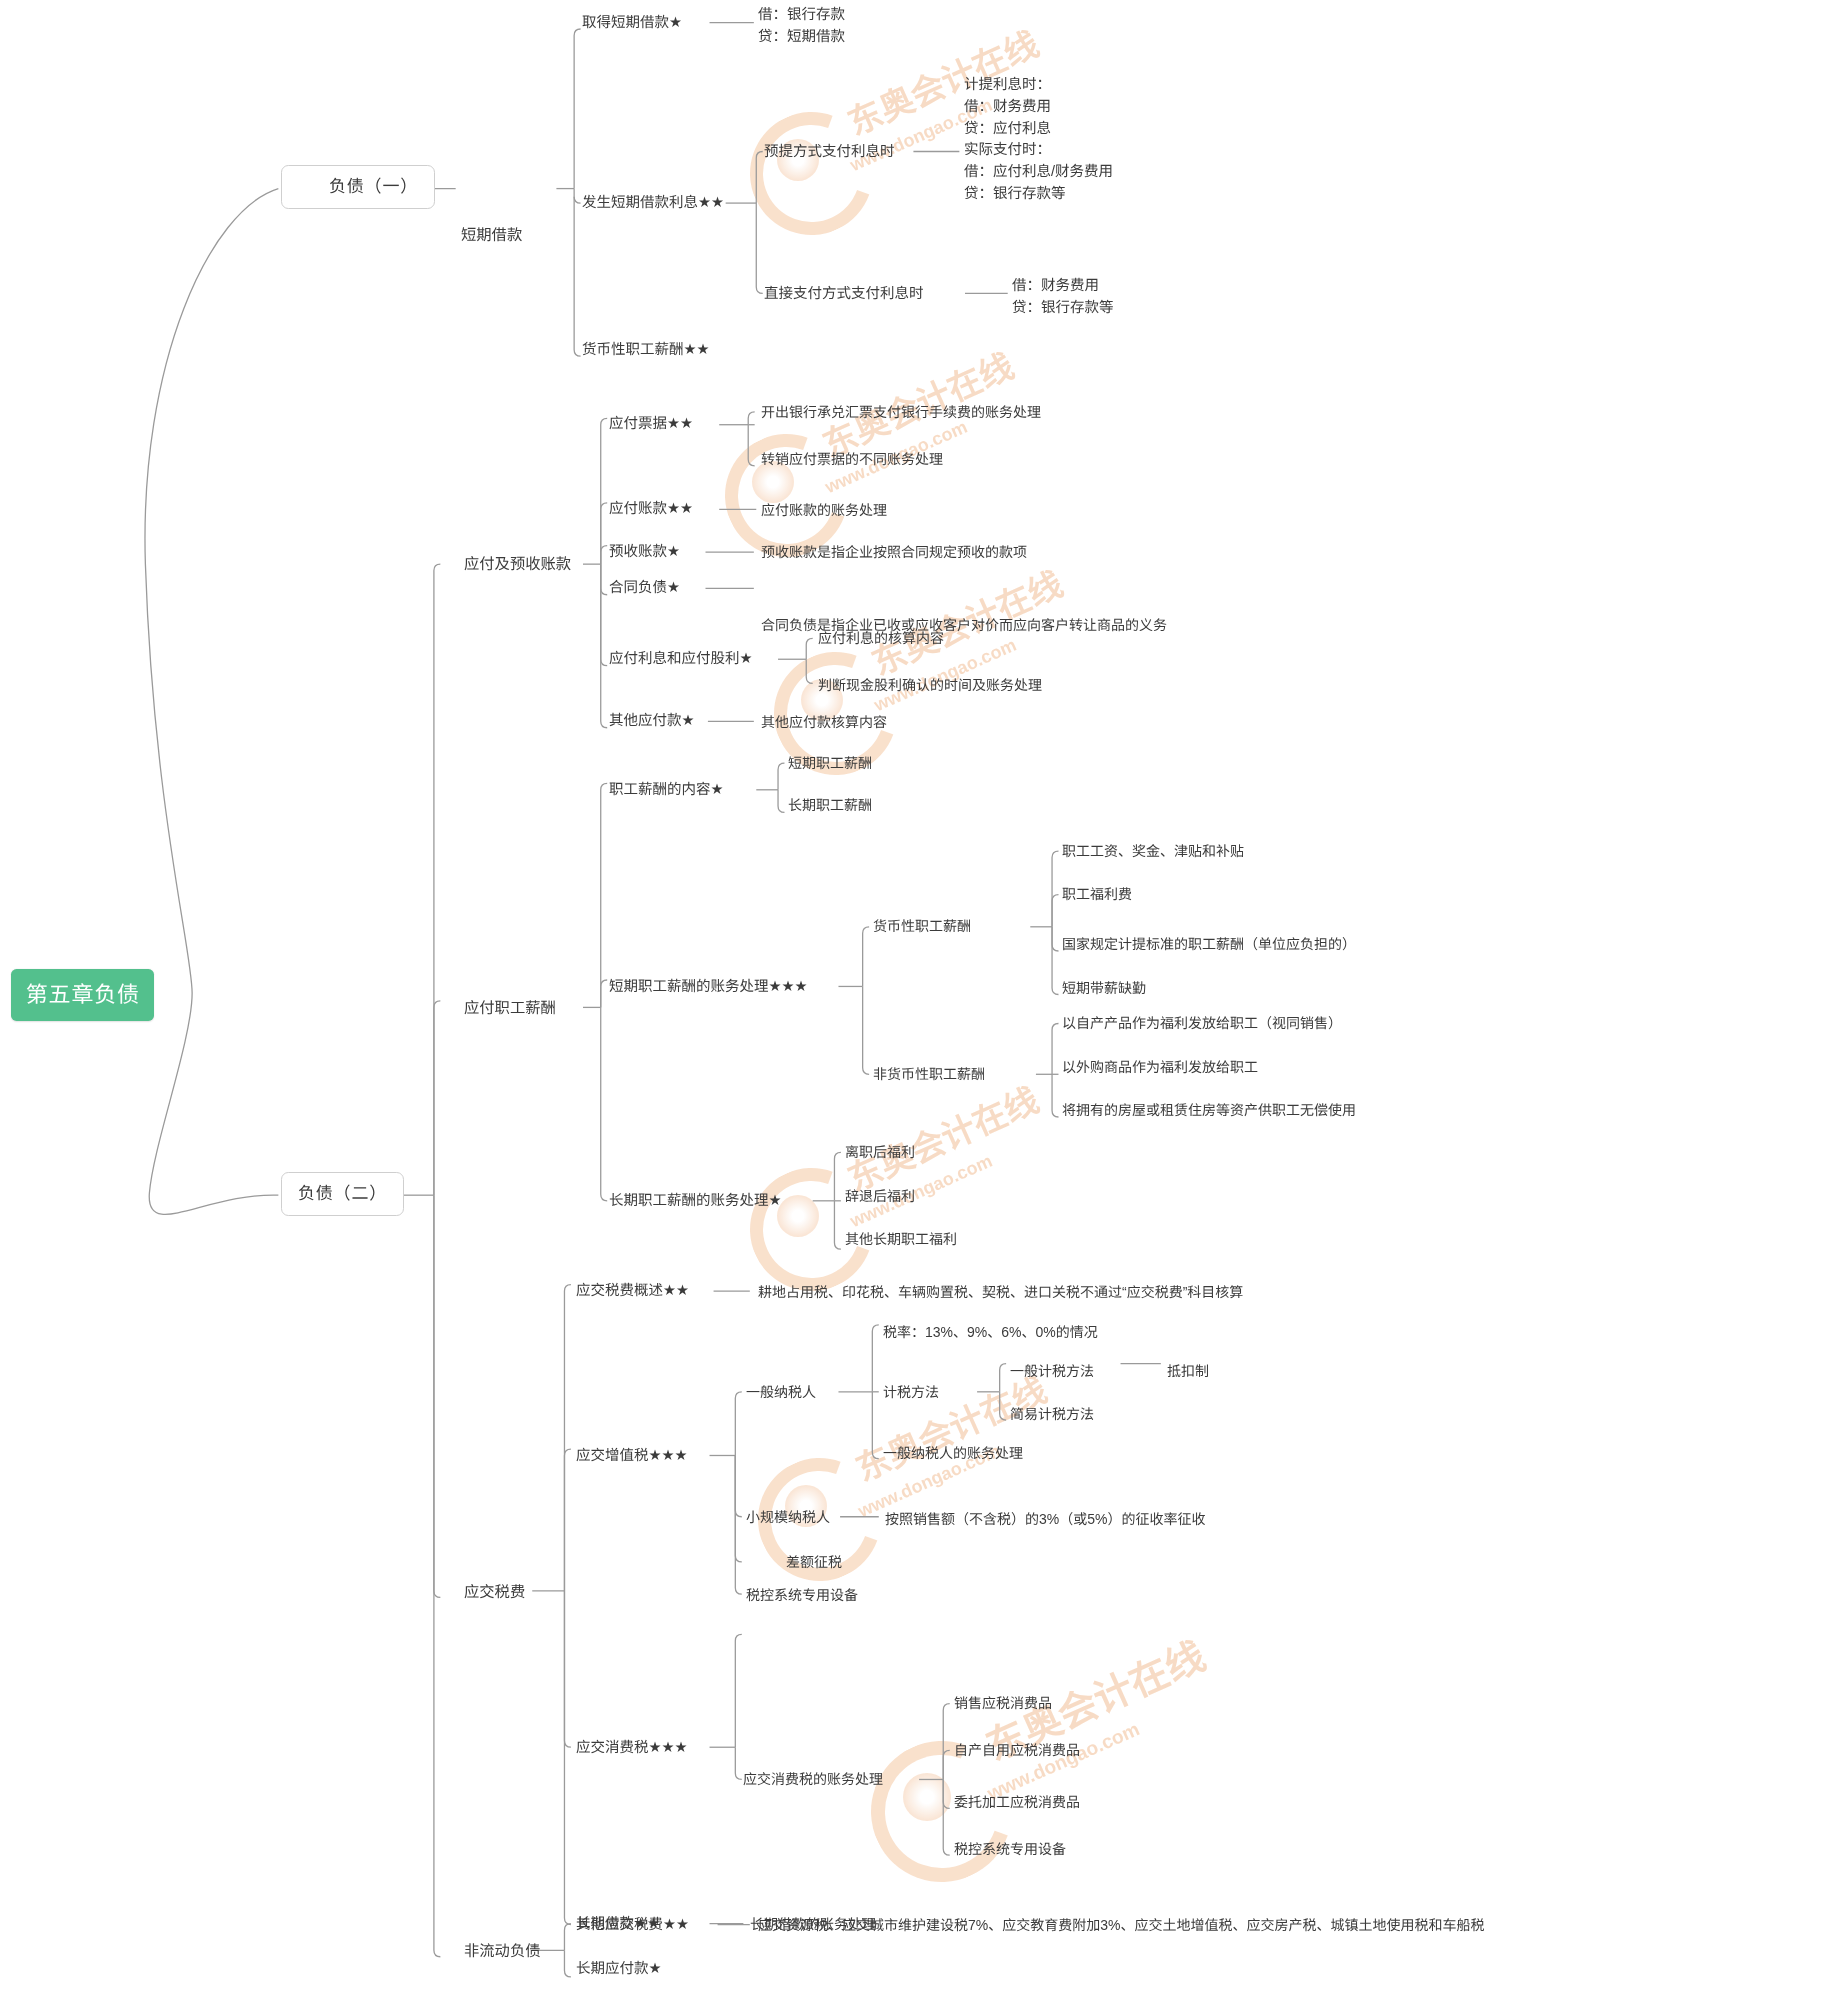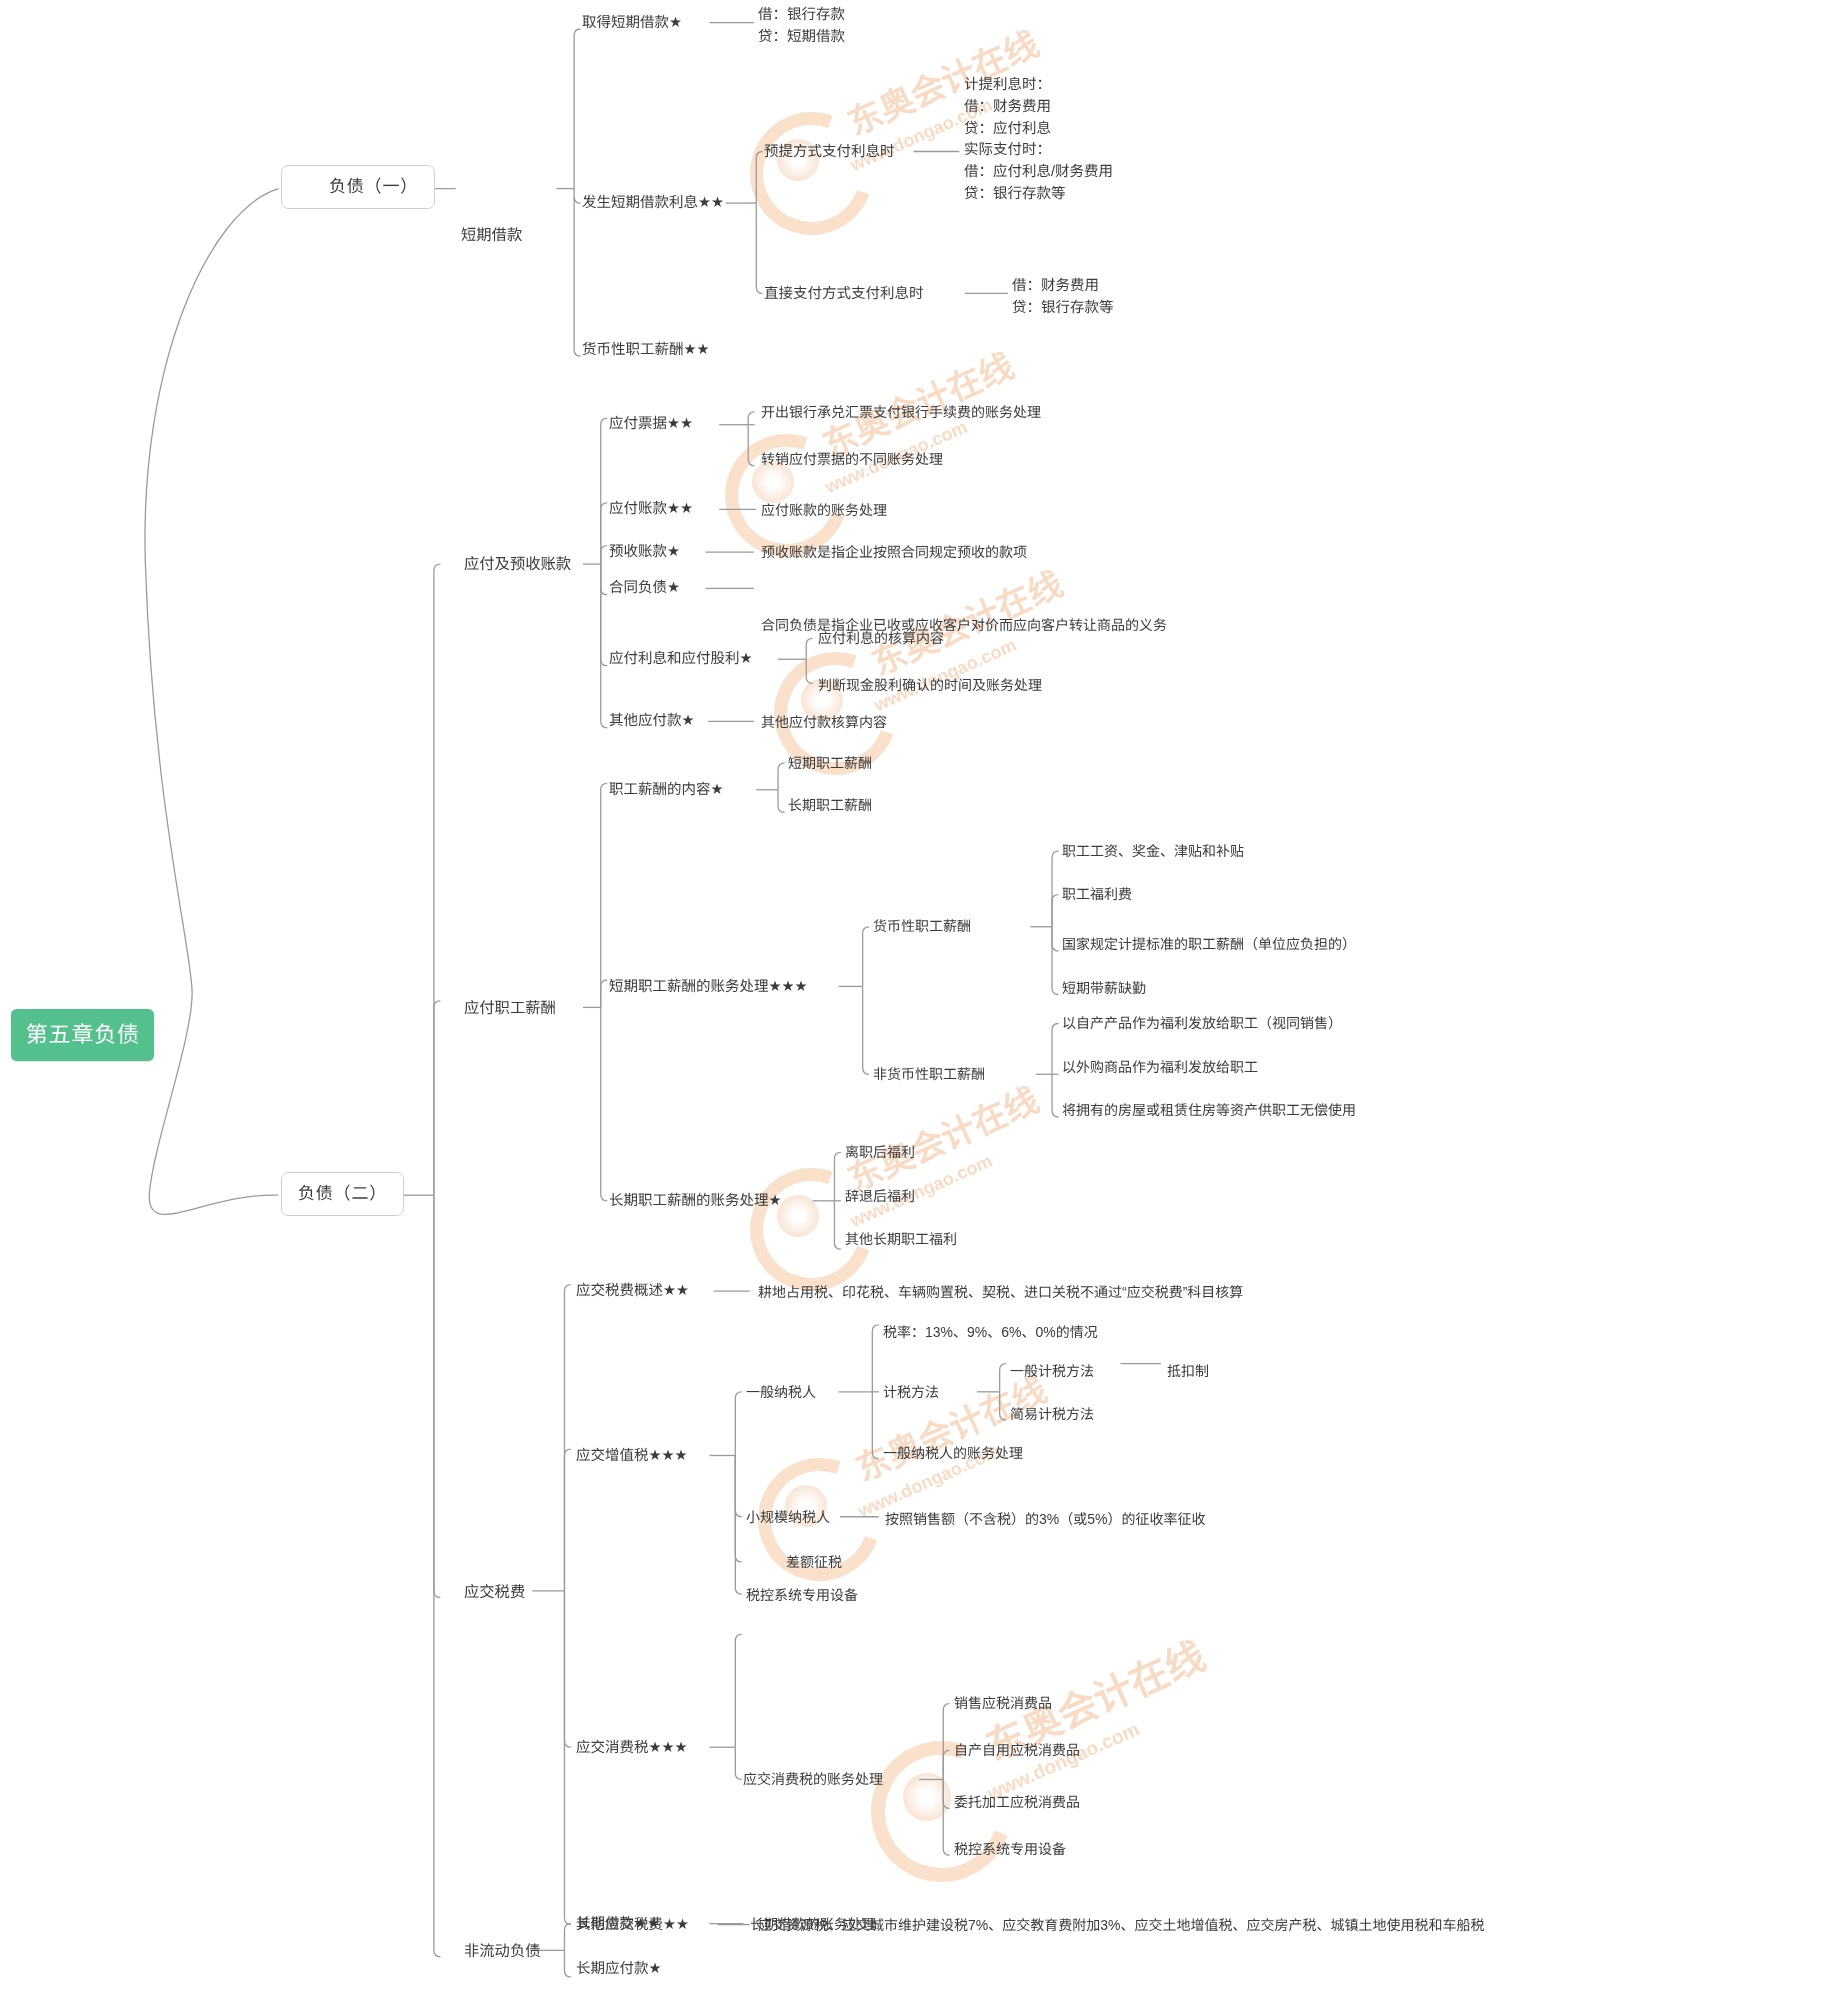--- a/index.html
+++ b/index.html
@@ -60,21 +60,20 @@
     color: #3b3b3b;
   }
   .root {
     background: #53c08d;
     color: #ffffff;
     border-radius: 5.6px;
     padding: 11.3px 14.5px;
     font-size: 22px;
     letter-spacing: 0.8px;
     box-shadow: 0 0.8px 1.6px rgba(0,0,0,.12);
-    margin-top: 40px;
   }
   .lvl1 {
     border: 1.1px solid #cfcfcf;
     border-radius: 7.3px;
     background: #ffffff;
     padding: 9.7px 16px;
     font-size: 17px;
     letter-spacing: 0.8px;
   }
   .lvl2 { font-size: 15.3px; }

